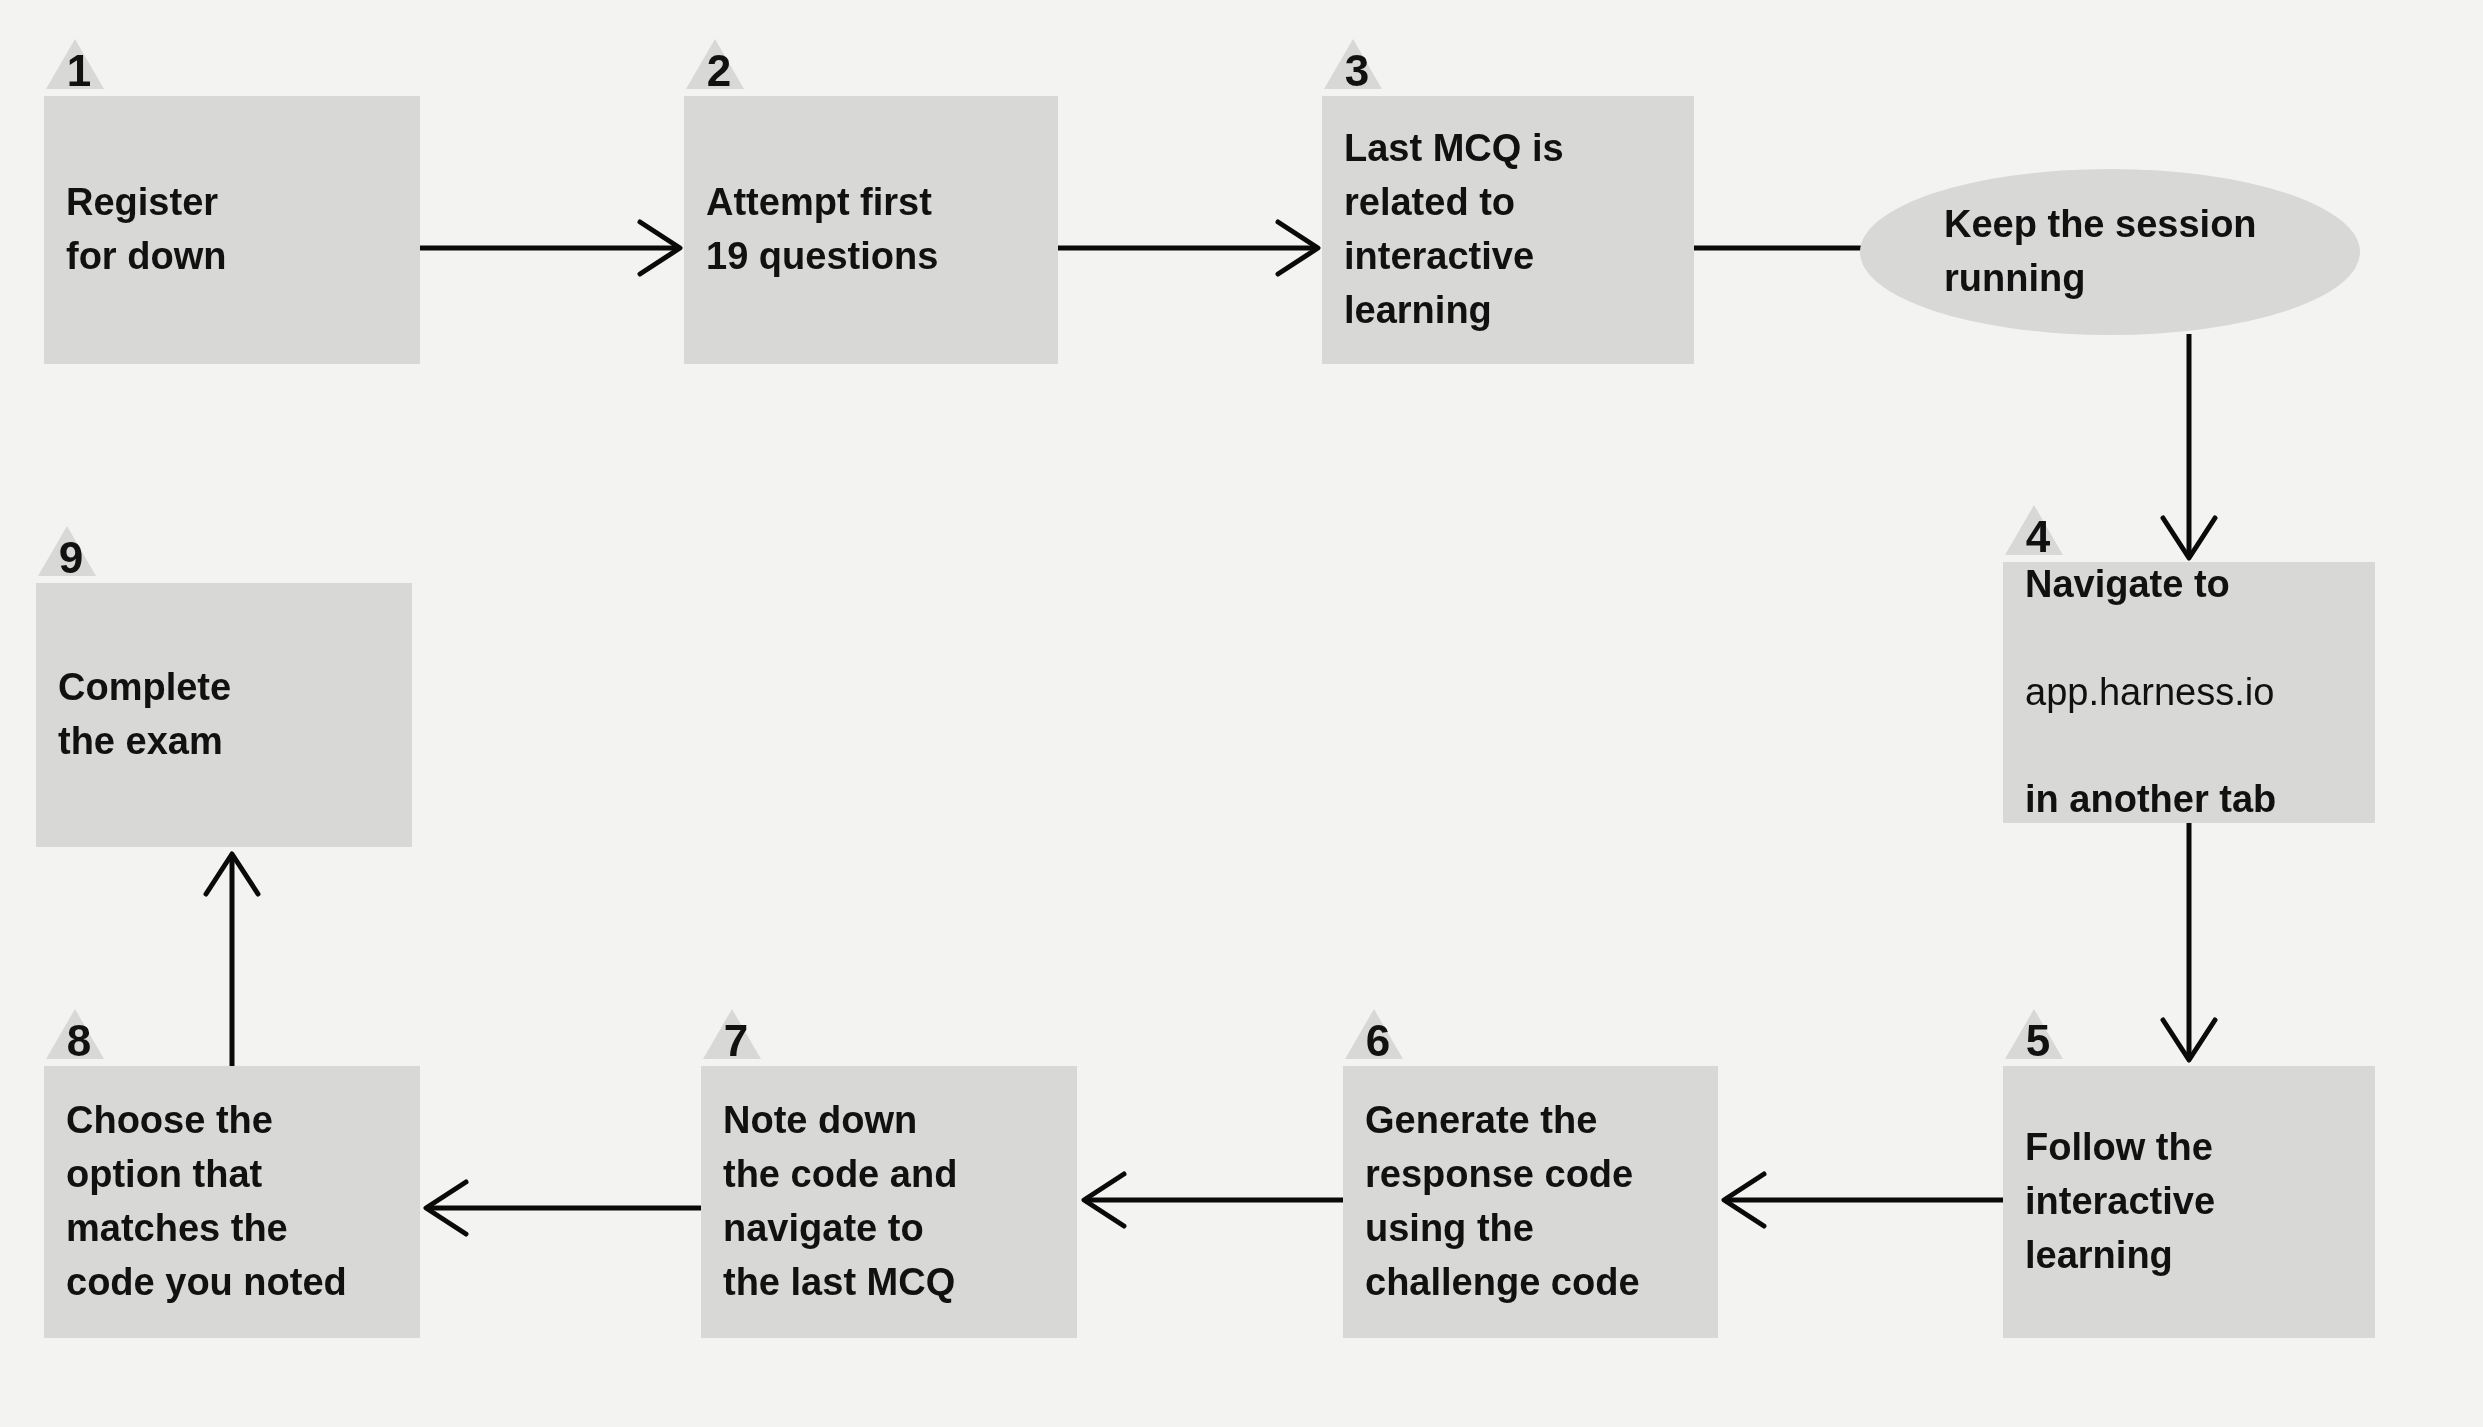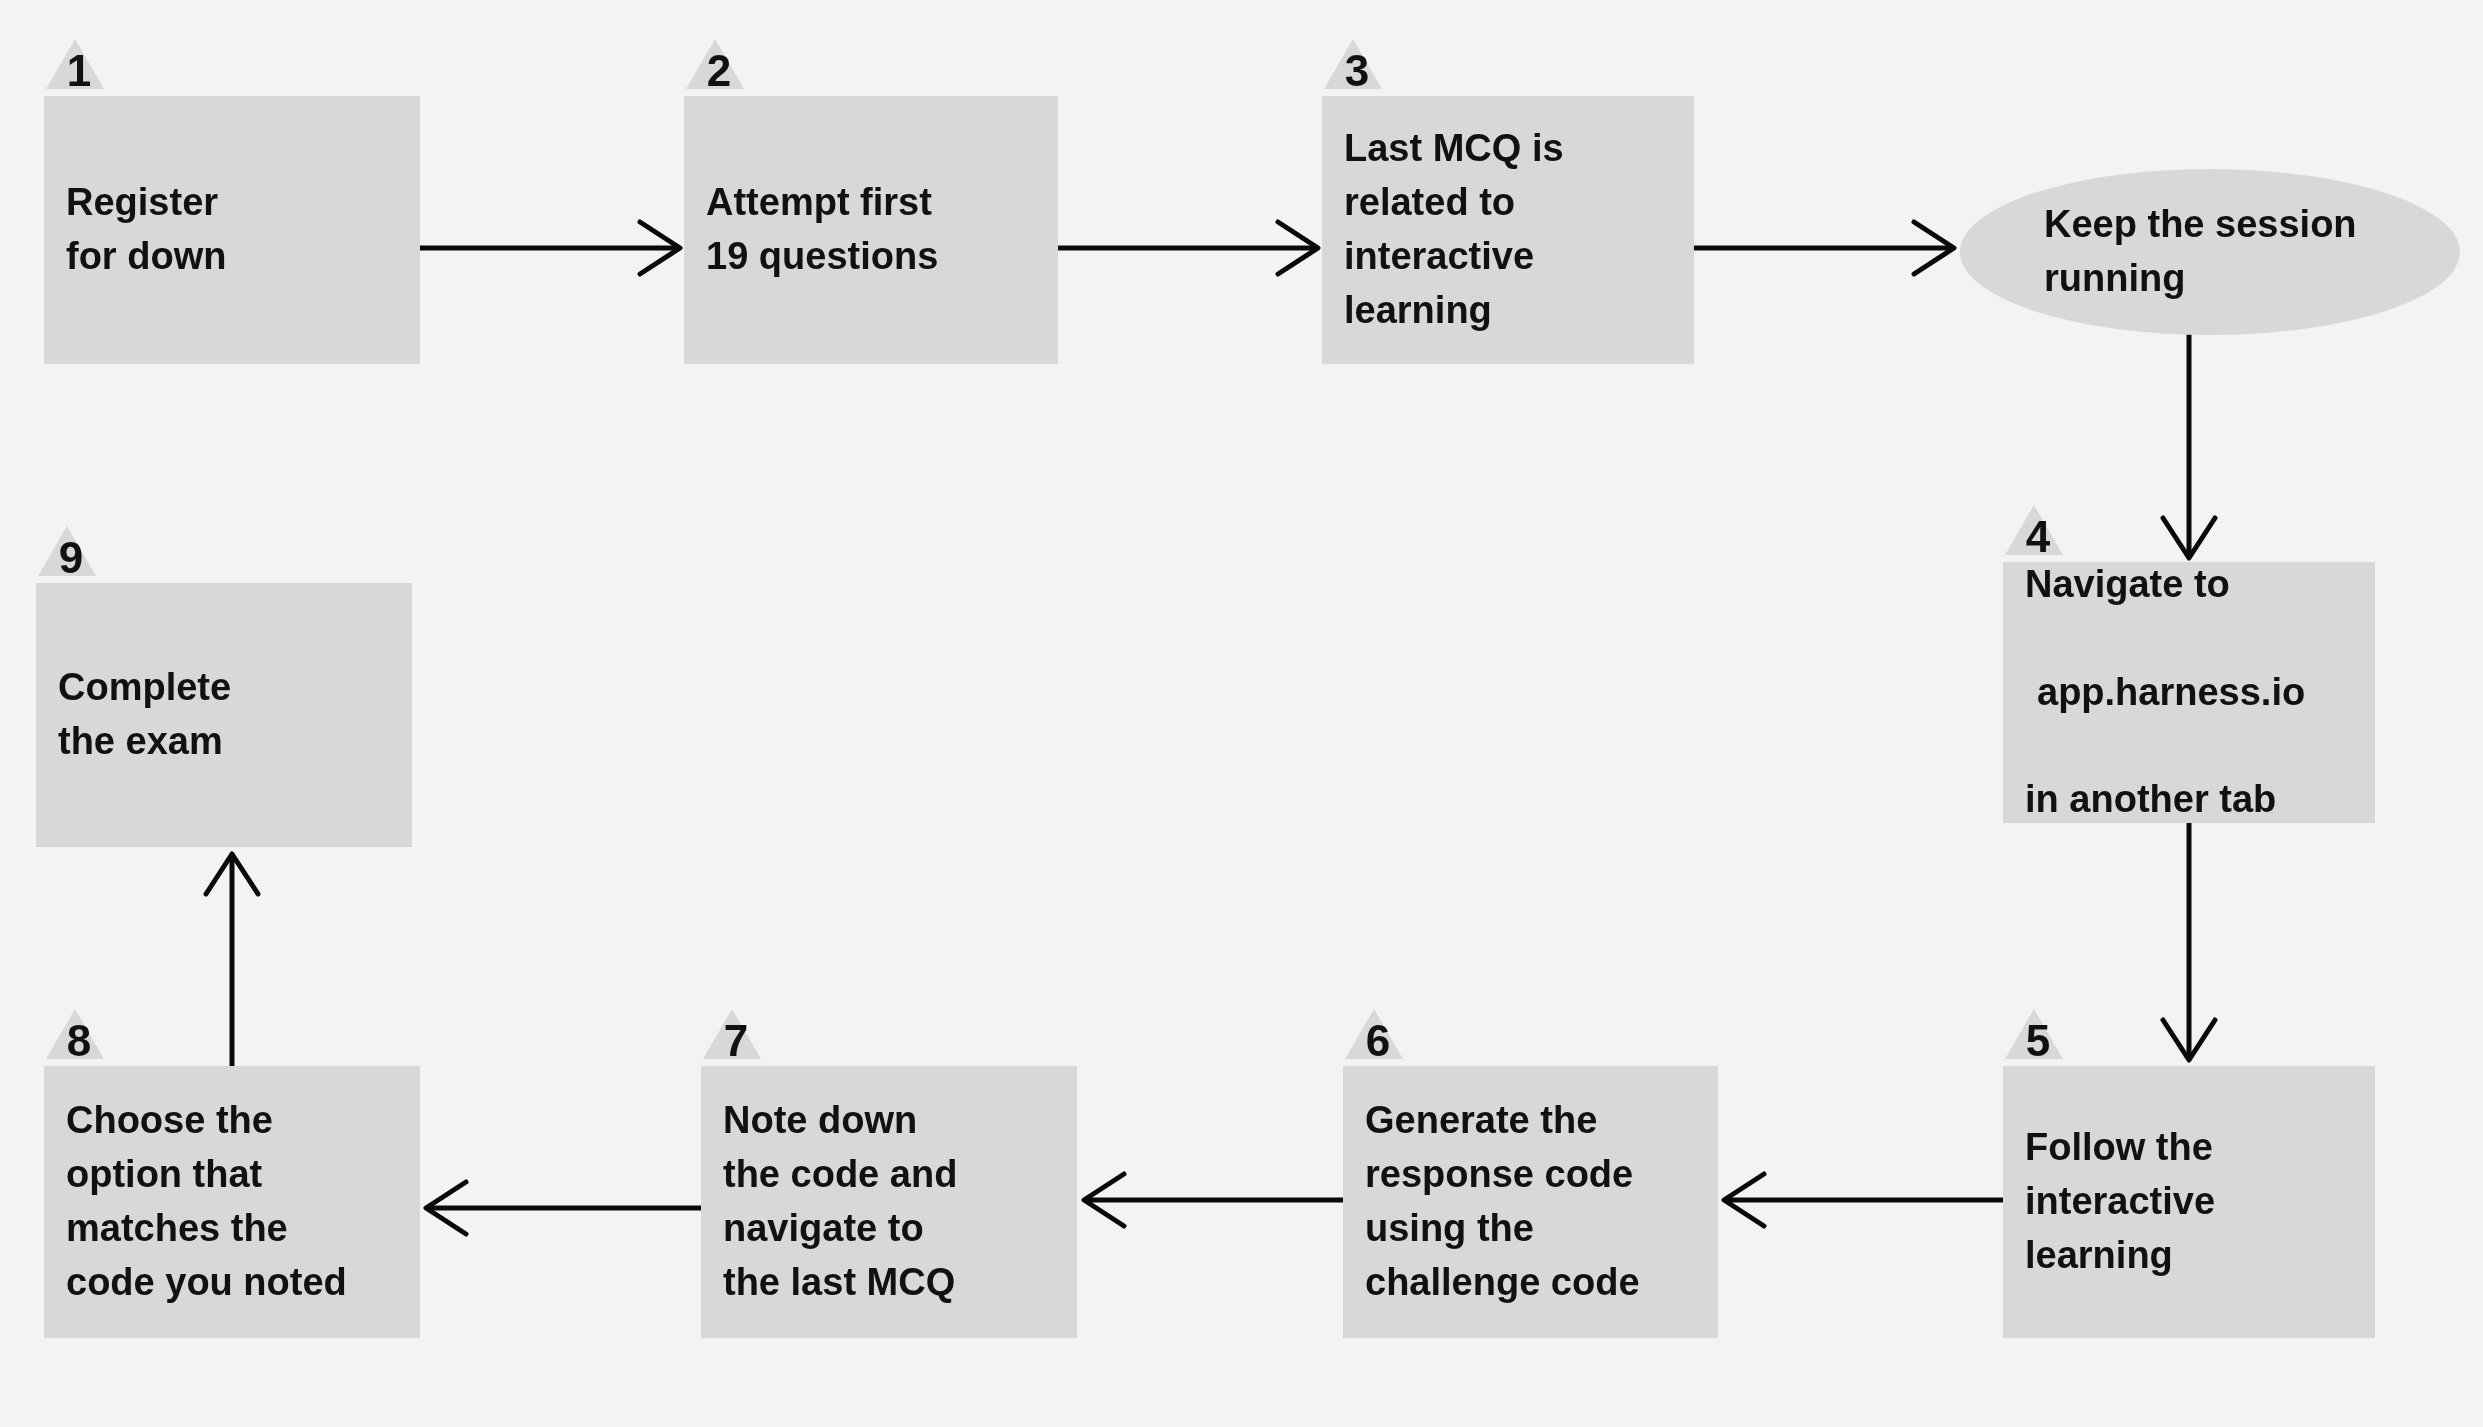--- a/index.html
+++ b/index.html
@@ -30,21 +30,21 @@
   .label{
     position:absolute;inset:0;
     display:flex;align-items:center;
     padding-left:22px;padding-right:8px;
     font-size:38px;line-height:1.42;font-weight:700;
     color:var(--ink);
     white-space:pre-line;
   }
   .ellipse .label{padding-left:84px;}
   .label .l{display:block;}
-  .label .light{font-weight:700;margin-left:12px;}
+  .label .light{font-weight:400;}
   .tri{
     position:absolute;left:2px;top:-57px;
     width:58px;height:50px;
   }
   .tri::before{
     content:"";position:absolute;inset:0;
     background:var(--tri);
     clip-path:polygon(50% 0,100% 100%,0 100%);
   }
   .num{
@@ -117,21 +117,21 @@
   <div class="node rect" style="left:1322px;top:96px;width:372px;height:268px">
     <div class="tri">
       <span class="num">3</span>
     </div>
     <div class="label">Last MCQ is
 related to
 interactive
 learning</div>
   </div>
 
-  <div class="node ellipse" style="left:1960px;top:169px;width:500px;height:166px">
+  <div class="node ellipse" style="left:1860px;top:169px;width:500px;height:166px">
     <div class="label">Keep the session
 running</div>
   </div>
 
   <div class="node rect" style="left:2003px;top:562px;width:372px;height:261px">
     <div class="tri">
       <span class="num">4</span>
     </div>
     <div class="label">
       <div>

